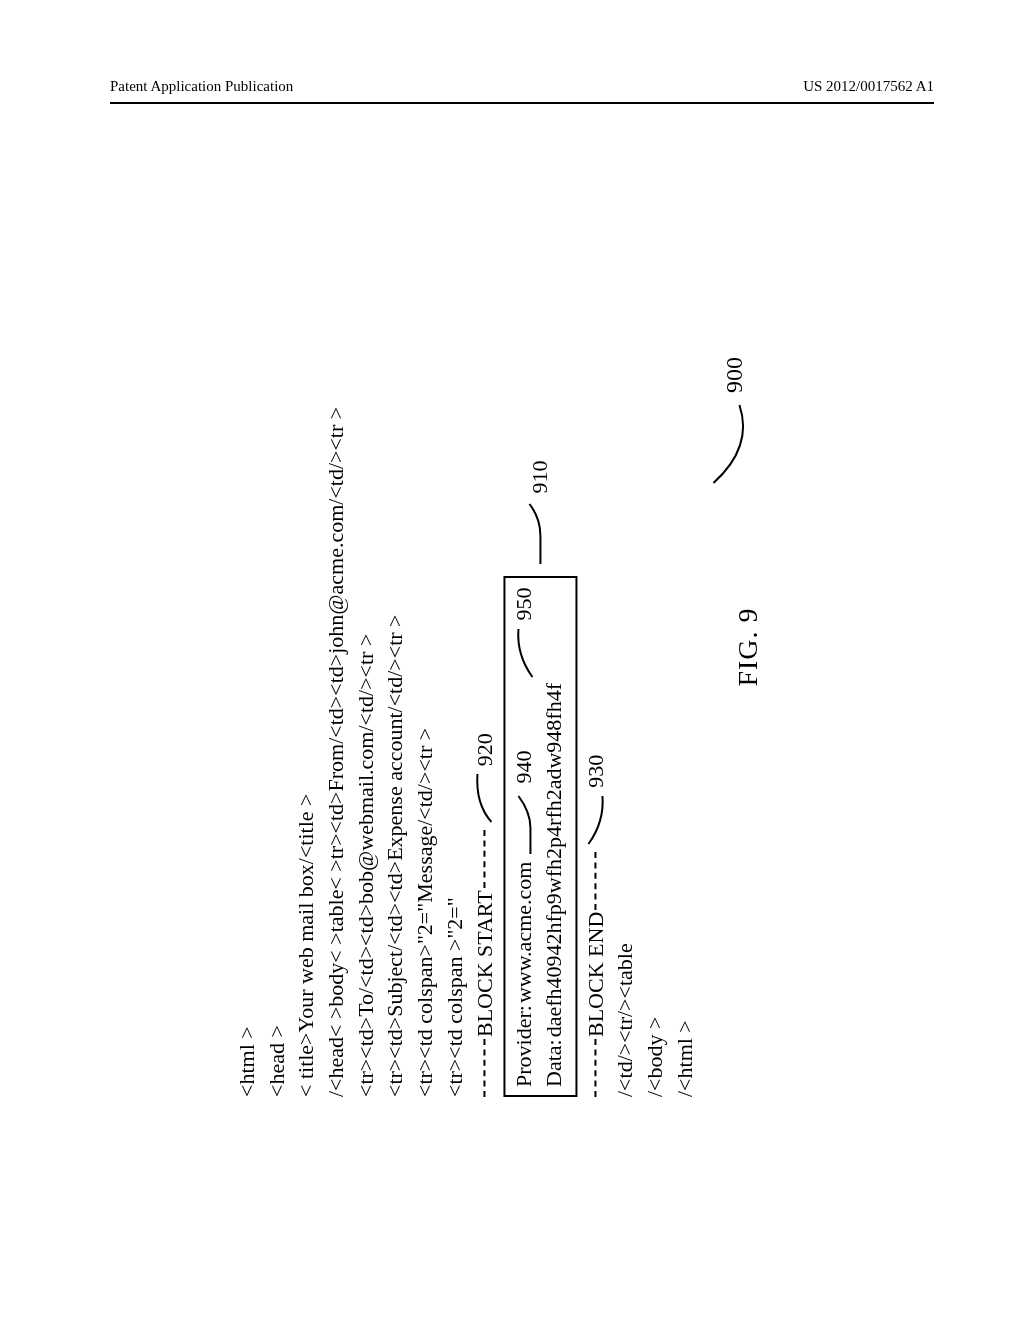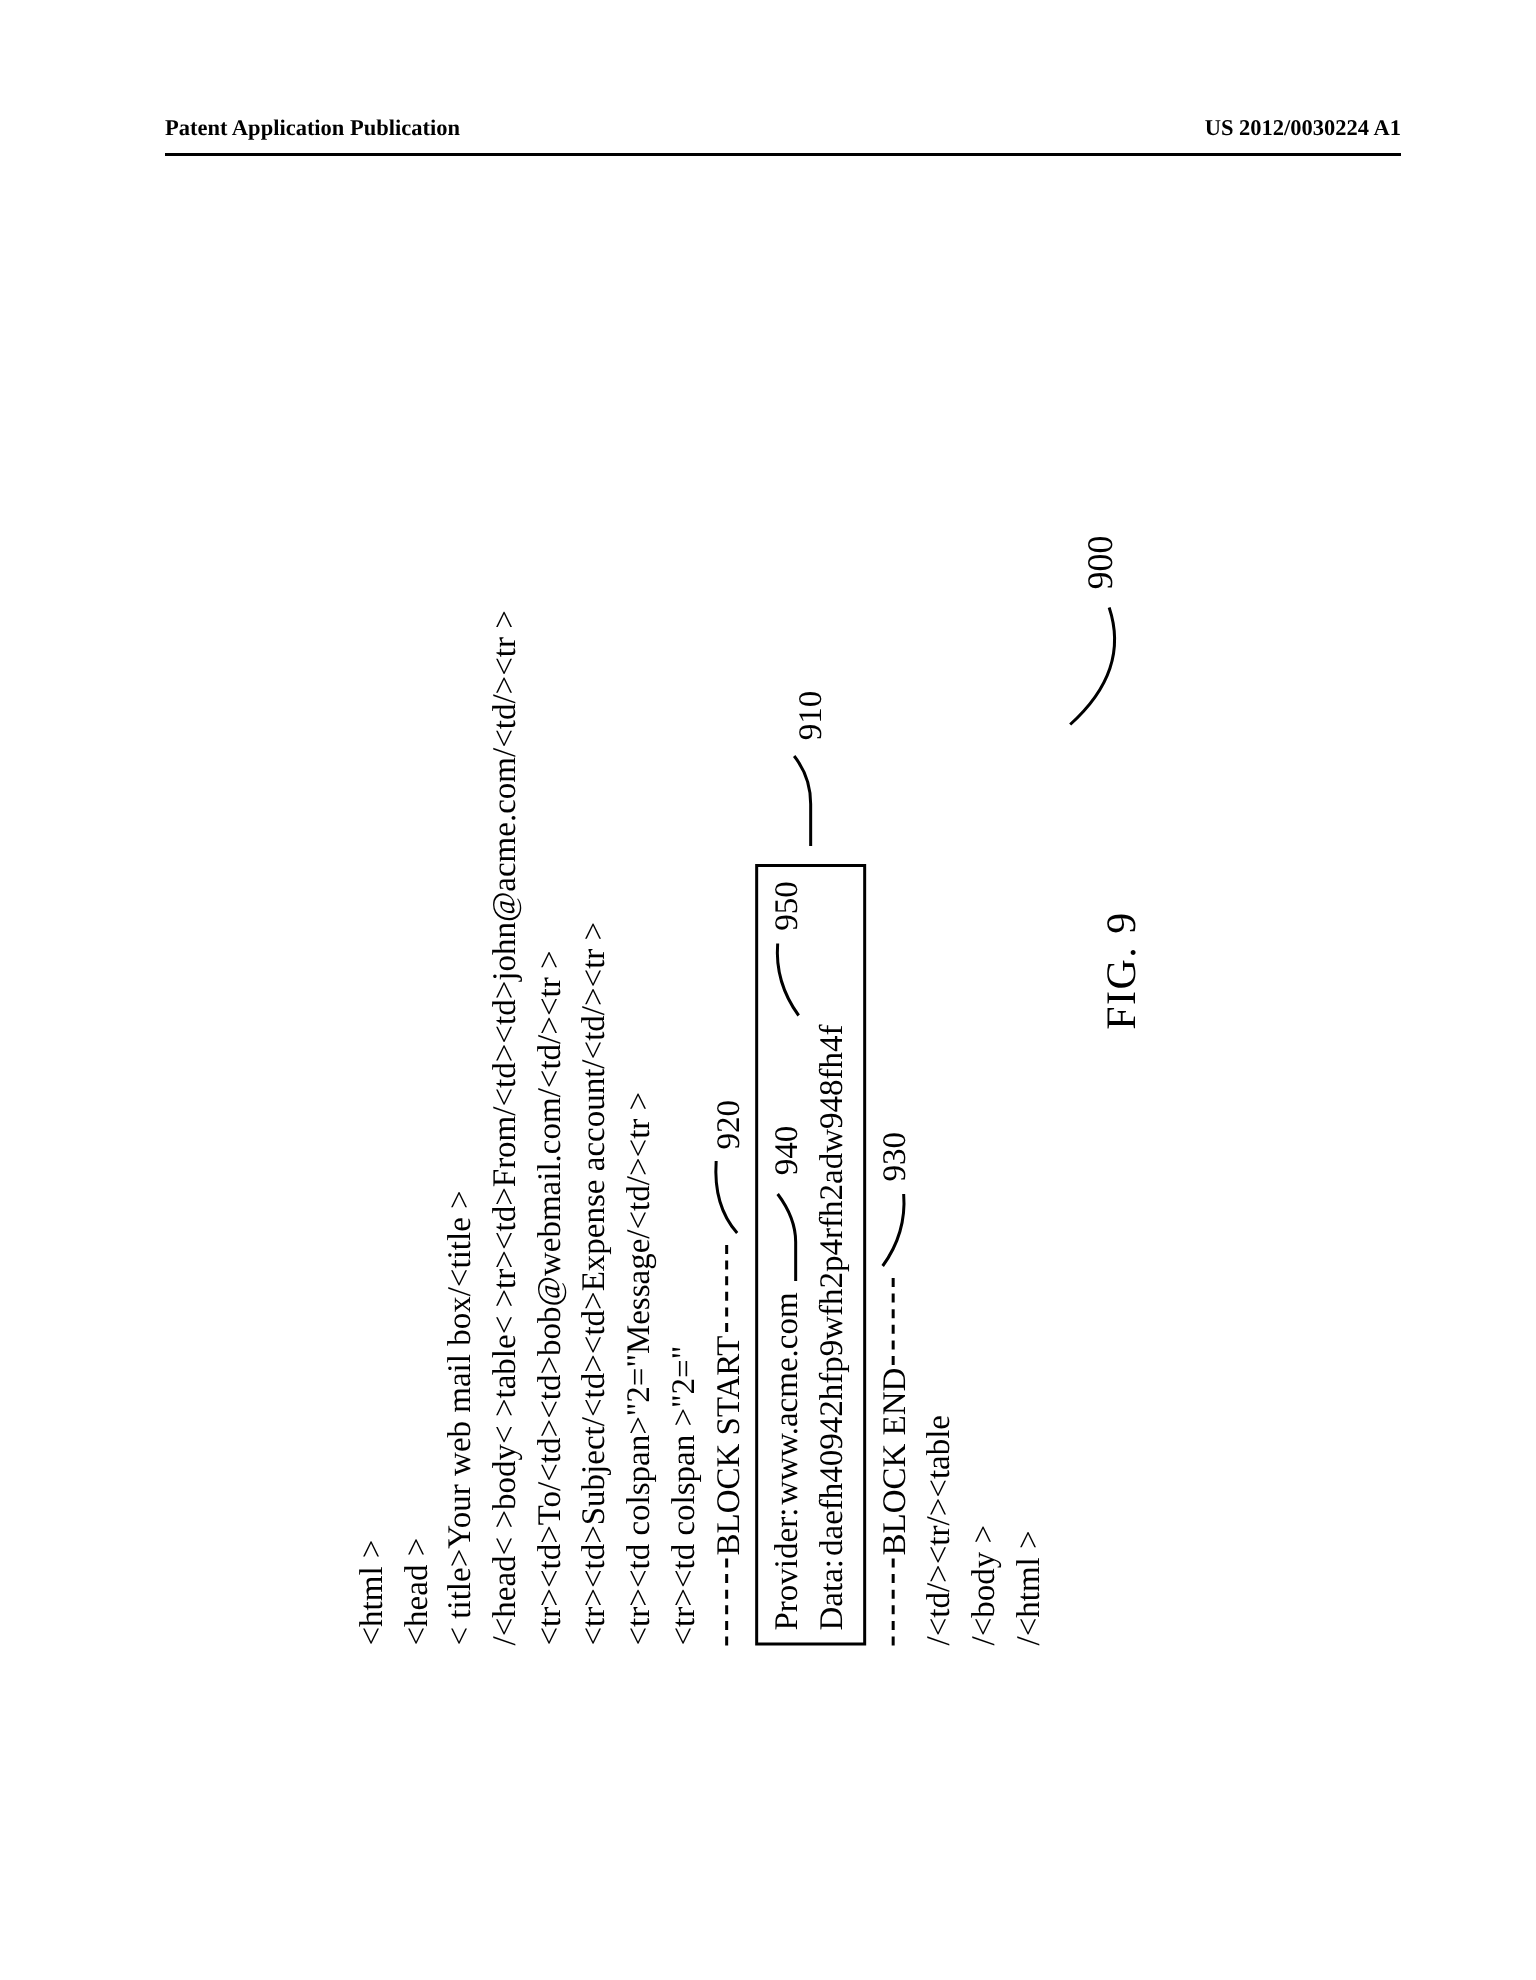--- a/index.html
+++ b/index.html
@@ -18,21 +18,21 @@
   }
   .header-row {
     position: absolute;
     top: 78px;
     left: 110px;
     right: 90px;
     display: flex;
     justify-content: space-between;
     align-items: flex-end;
     font-size: 15px;
-    font-weight: bold;
+    font-weight: normal;
   }
   .header-row .left { }
   .header-row .center { text-align: center; flex: 1; }
   .header-row .right { white-space: nowrap; }
   .hr-line {
     position: absolute;
     top: 102px;
     left: 110px;
     right: 90px;
     height: 0;
@@ -121,21 +121,21 @@
   }
   .nine-hundred svg { display:block; }
 </style>
 </head>
 <body>
 
 <div class="page">
 
   <div class="header-row">
     <span class="left">Patent Application Publication</span>
-    <span class="right">US 2012/0030224 A1</span>
+    <span class="right">US 2012/0017562 A1</span>
   </div>
   <div class="hr-line"></div>
 
   <div class="figure-wrap">
     <div class="figure">
 
       <div class="code-line">&lt;html &gt;</div>
       <div class="code-line">&lt;head &gt;</div>
       <div class="code-line">&lt; title&gt;Your web mail box/&lt;title &gt;</div>
       <div class="code-line">/&lt;head&lt; &gt;body&lt; &gt;table&lt; &gt;tr&gt;&lt;td&gt;From/&lt;td&gt;&lt;td&gt;john@acme.com/&lt;td/&gt;&lt;tr &gt;</div>

